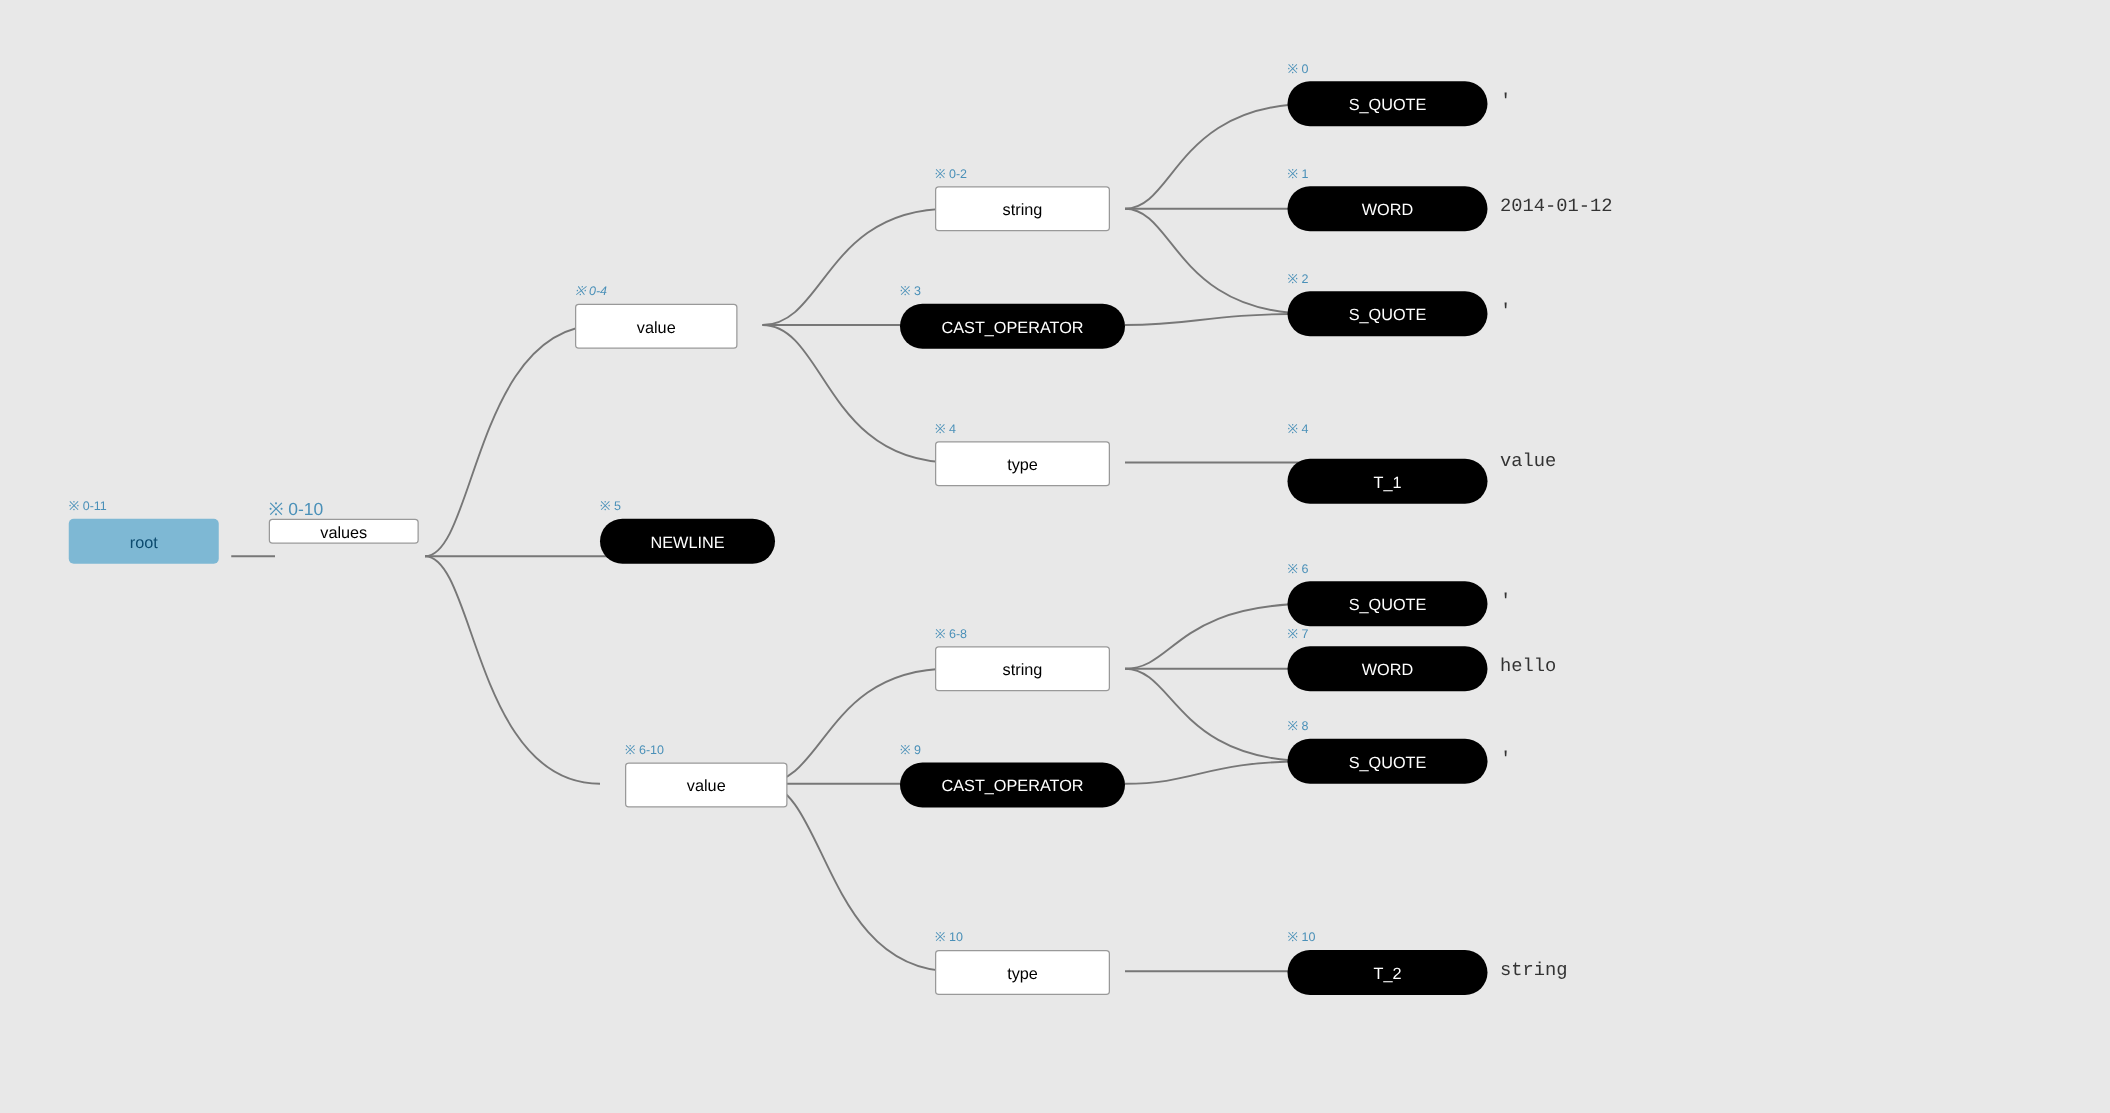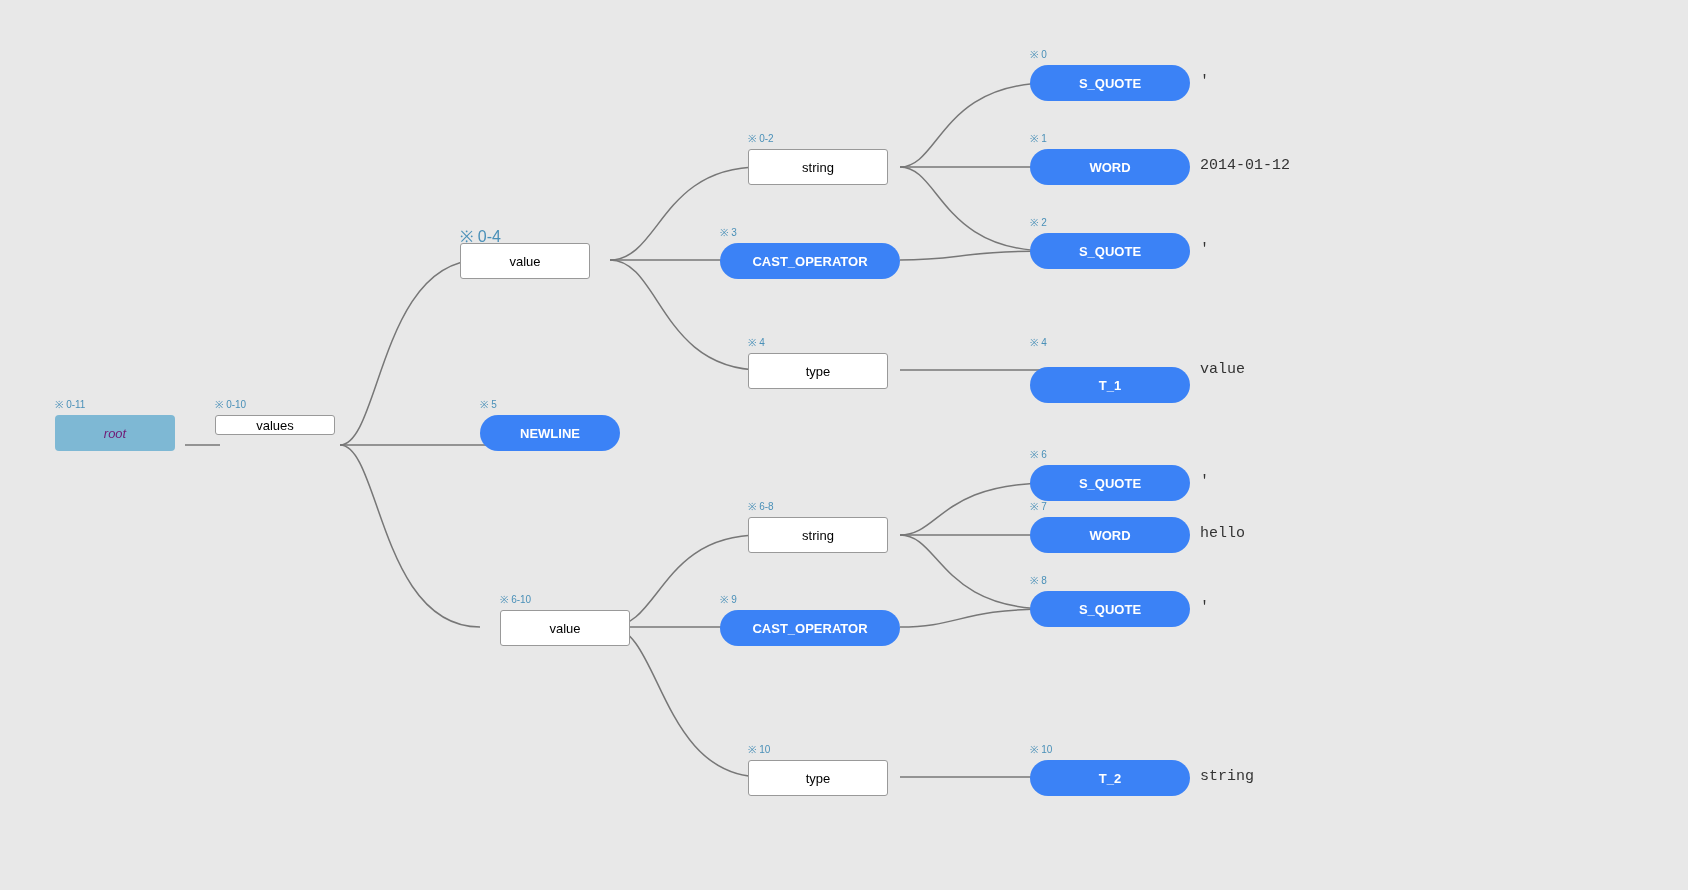--- a/index.html
+++ b/index.html
@@ -33,35 +33,33 @@
       border: 1.5px solid #999;
       background: #fff;
       border-radius: 3px;
       padding: 6px 18px;
       white-space: nowrap;
     }
 
     .node-rounded {
       border-radius: 20px;
       padding: 6px 18px;
-      background: #3b82f6;
+      background: #000000;
       color: #fff;
       border: none;
       white-space: nowrap;
-      font-weight: bold;
     }
 
     .node-blue {
       background: #7eb8d4;
       border-radius: 4px;
       padding: 2px 18px;
-      color: #701a75;
+      color: #0c4a6e;
       border: none;
       white-space: nowrap;
-      font-style: italic;
     }
 
     .node-index {
       position: absolute;
       font-size: 10px;
       color: #4a90b8;
       white-space: nowrap;
     }
 
     .node-index::before {
@@ -125,35 +123,35 @@
 </svg>
 
 <div style="position:absolute; left:55px; top:415px;">
   <span class="node-index" style="position:absolute; top:-18px; left:0; font-size:10px; color:#4a90b8;">0-11</span>
   <div class="node-label node-blue" style="width:120px; height:36px; left:0; top:0; position:relative;">
     <span>root</span>
   </div>
 </div>
 
 <div style="position:absolute; left:215px; top:415px;">
-  <span class="node-index" style="position:absolute; top:-18px; left:0; font-size:10px; color:#4a90b8;">0-10</span>
+  <span class="node-index" style="position:absolute; top:-18px; left:0; font-size:14px; color:#4a90b8;">0-10</span>
   <div class="node-label node-rect" style="width:120px; height:20px; left:0; top:0; position:relative;">
     <span>values</span>
   </div>
 </div>
 
 <div style="position:absolute; left:480px; top:415px;">
   <span class="node-index" style="position:absolute; top:-18px; left:0; font-size:10px; color:#4a90b8;">5</span>
   <div class="node-label node-rounded" style="width:140px; height:36px; left:0; top:0; position:relative;">
     <span>NEWLINE</span>
   </div>
 </div>
 
 <div style="position:absolute; left:460px; top:243px;">
-  <span class="node-index" style="position:absolute; top:-18px; left:0; font-size:16px; color:#4a90b8;">0-4</span>
+  <span class="node-index" style="position:absolute; top:-18px; left:0; font-size:10px; color:#4a90b8;font-style:italic;">0-4</span>
   <div class="node-label node-rect" style="width:130px; height:36px; left:0; top:0; position:relative;">
     <span>value</span>
   </div>
 </div>
 
 <div style="position:absolute; left:460px; top:610px;margin-left:40px;">
   <span class="node-index" style="position:absolute; top:-18px; left:0; font-size:10px; color:#4a90b8;">6-10</span>
   <div class="node-label node-rect" style="width:130px; height:36px; left:0; top:0; position:relative;">
     <span>value</span>
   </div>

